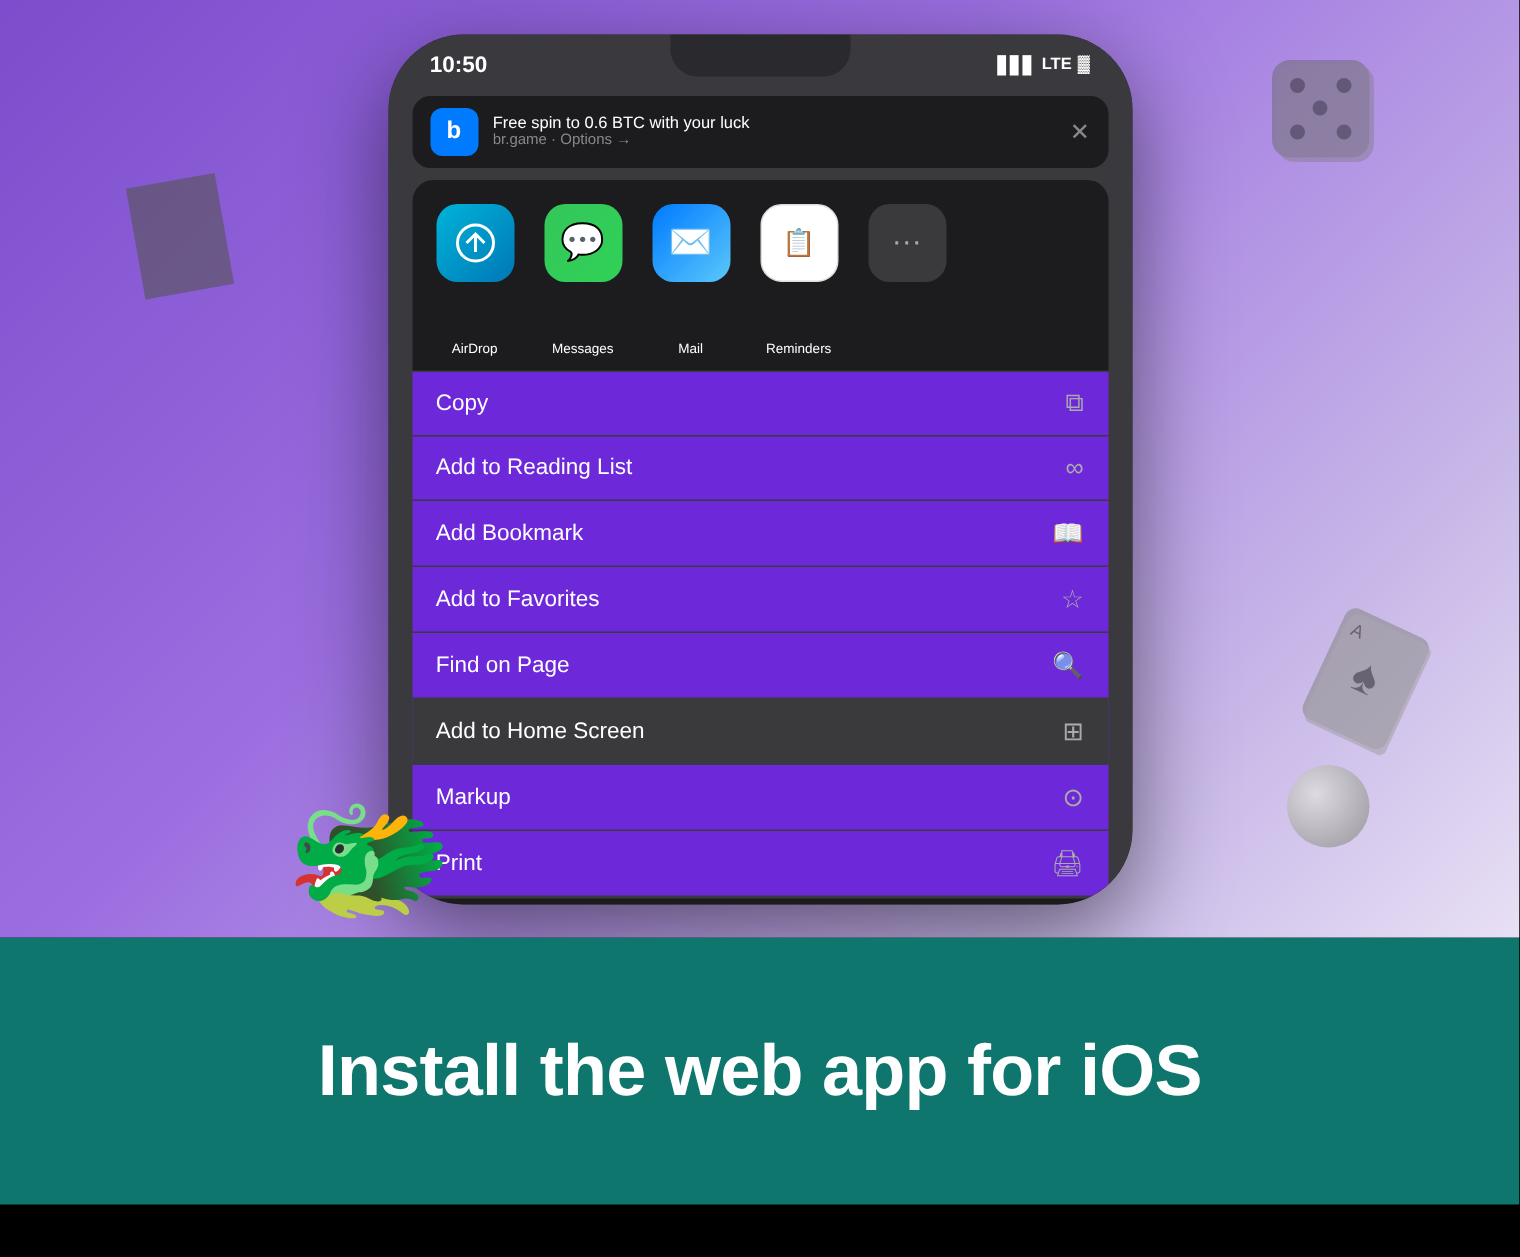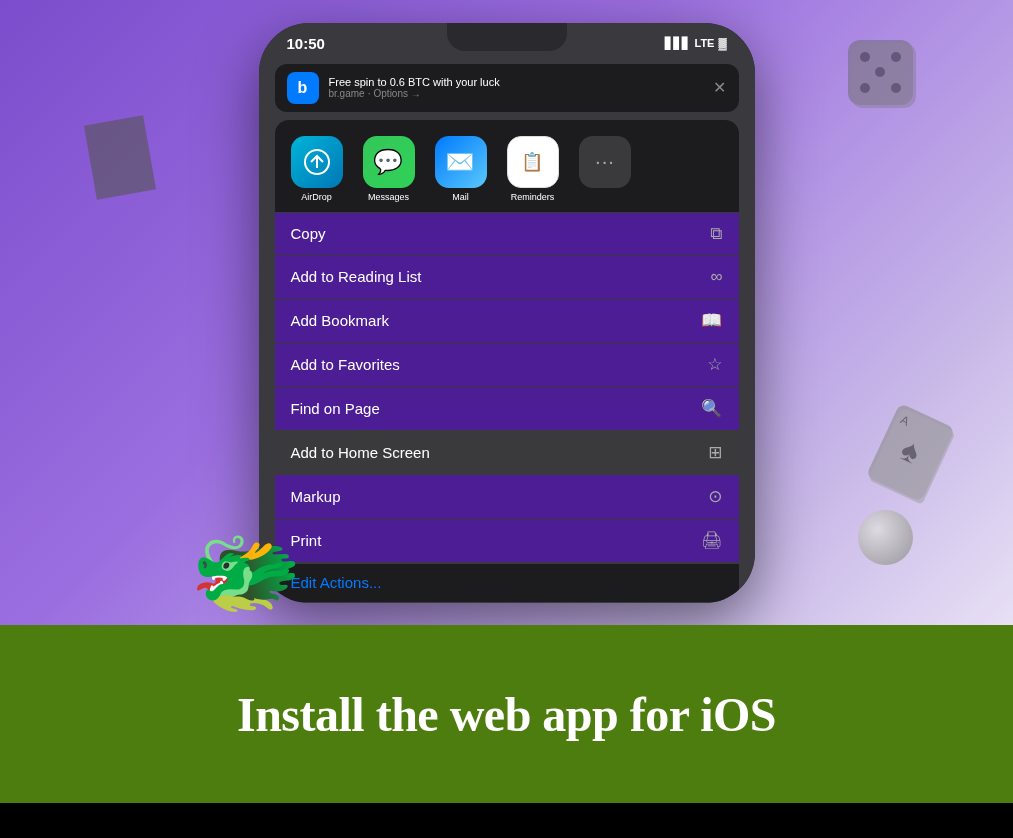--- a/index.html
+++ b/index.html
@@ -19,25 +19,24 @@
       background: linear-gradient(135deg, #7c4dcc 0%, #9b6ee0 40%, #c8b8e8 80%, #e8e0f5 100%);
       display: flex;
       align-items: center;
       justify-content: center;
       overflow: hidden;
     }
 
     .bottom-section {
       width: 1013px;
       height: 178px;
-      background: #4d7c0f;
+      background: #0f766e;
       display: flex;
       align-items: center;
       justify-content: center;
-      font-family: Liberation Serif, serif;
     }
 
     .bottom-title {
       color: #fff;
       font-size: 48px;
       font-weight: 800;
       text-align: center;
       letter-spacing: -0.5px;
     }
 
@@ -200,25 +199,26 @@
     }
 
     .app-icon.more {
       background: #3a3a3c;
     }
 
     .app-label {
       color: #fff;
       font-size: 9px;
       text-align: center;
+      margin-top: 35px;
     }
 
     
     .share-menu {
-      background: #4c1d95;
+      background: #6d28d9;
       margin: 1px 16px;
       flex-shrink: 0;
     }
 
     .share-item {
       display: flex;
       align-items: center;
       justify-content: space-between;
       padding: 11px 16px;
       border-bottom: 1px solid #3a3a3c;

